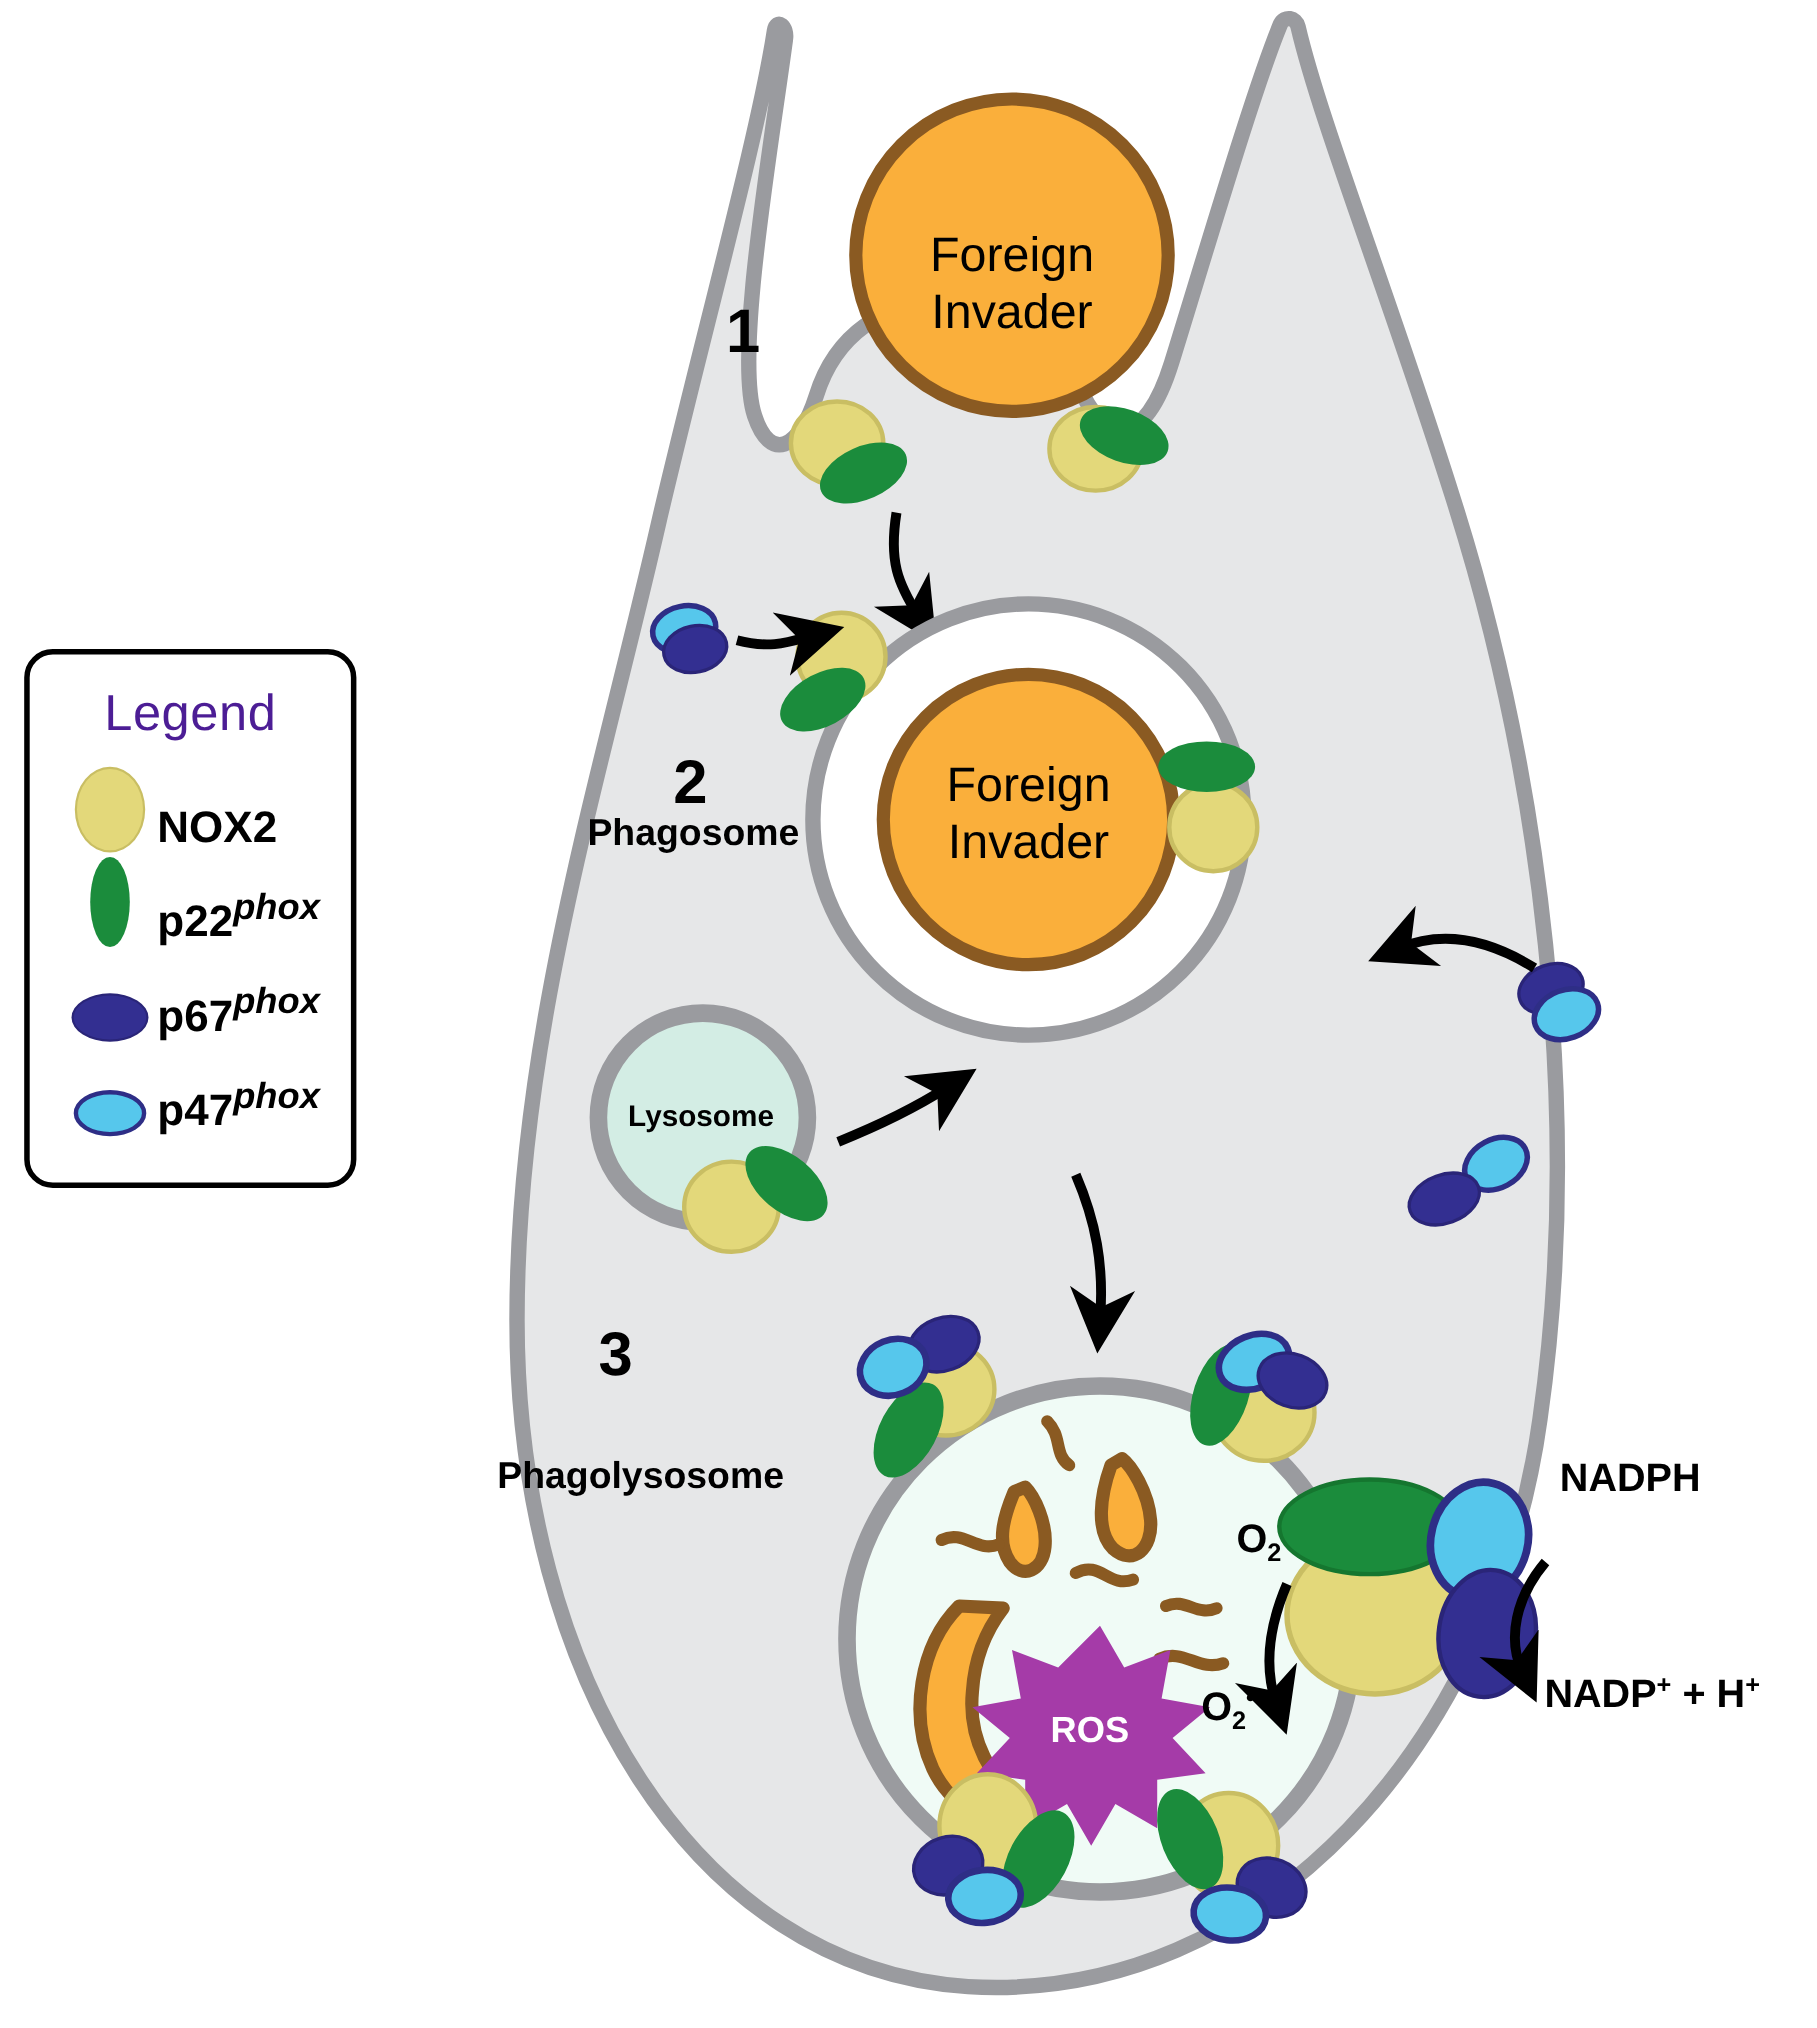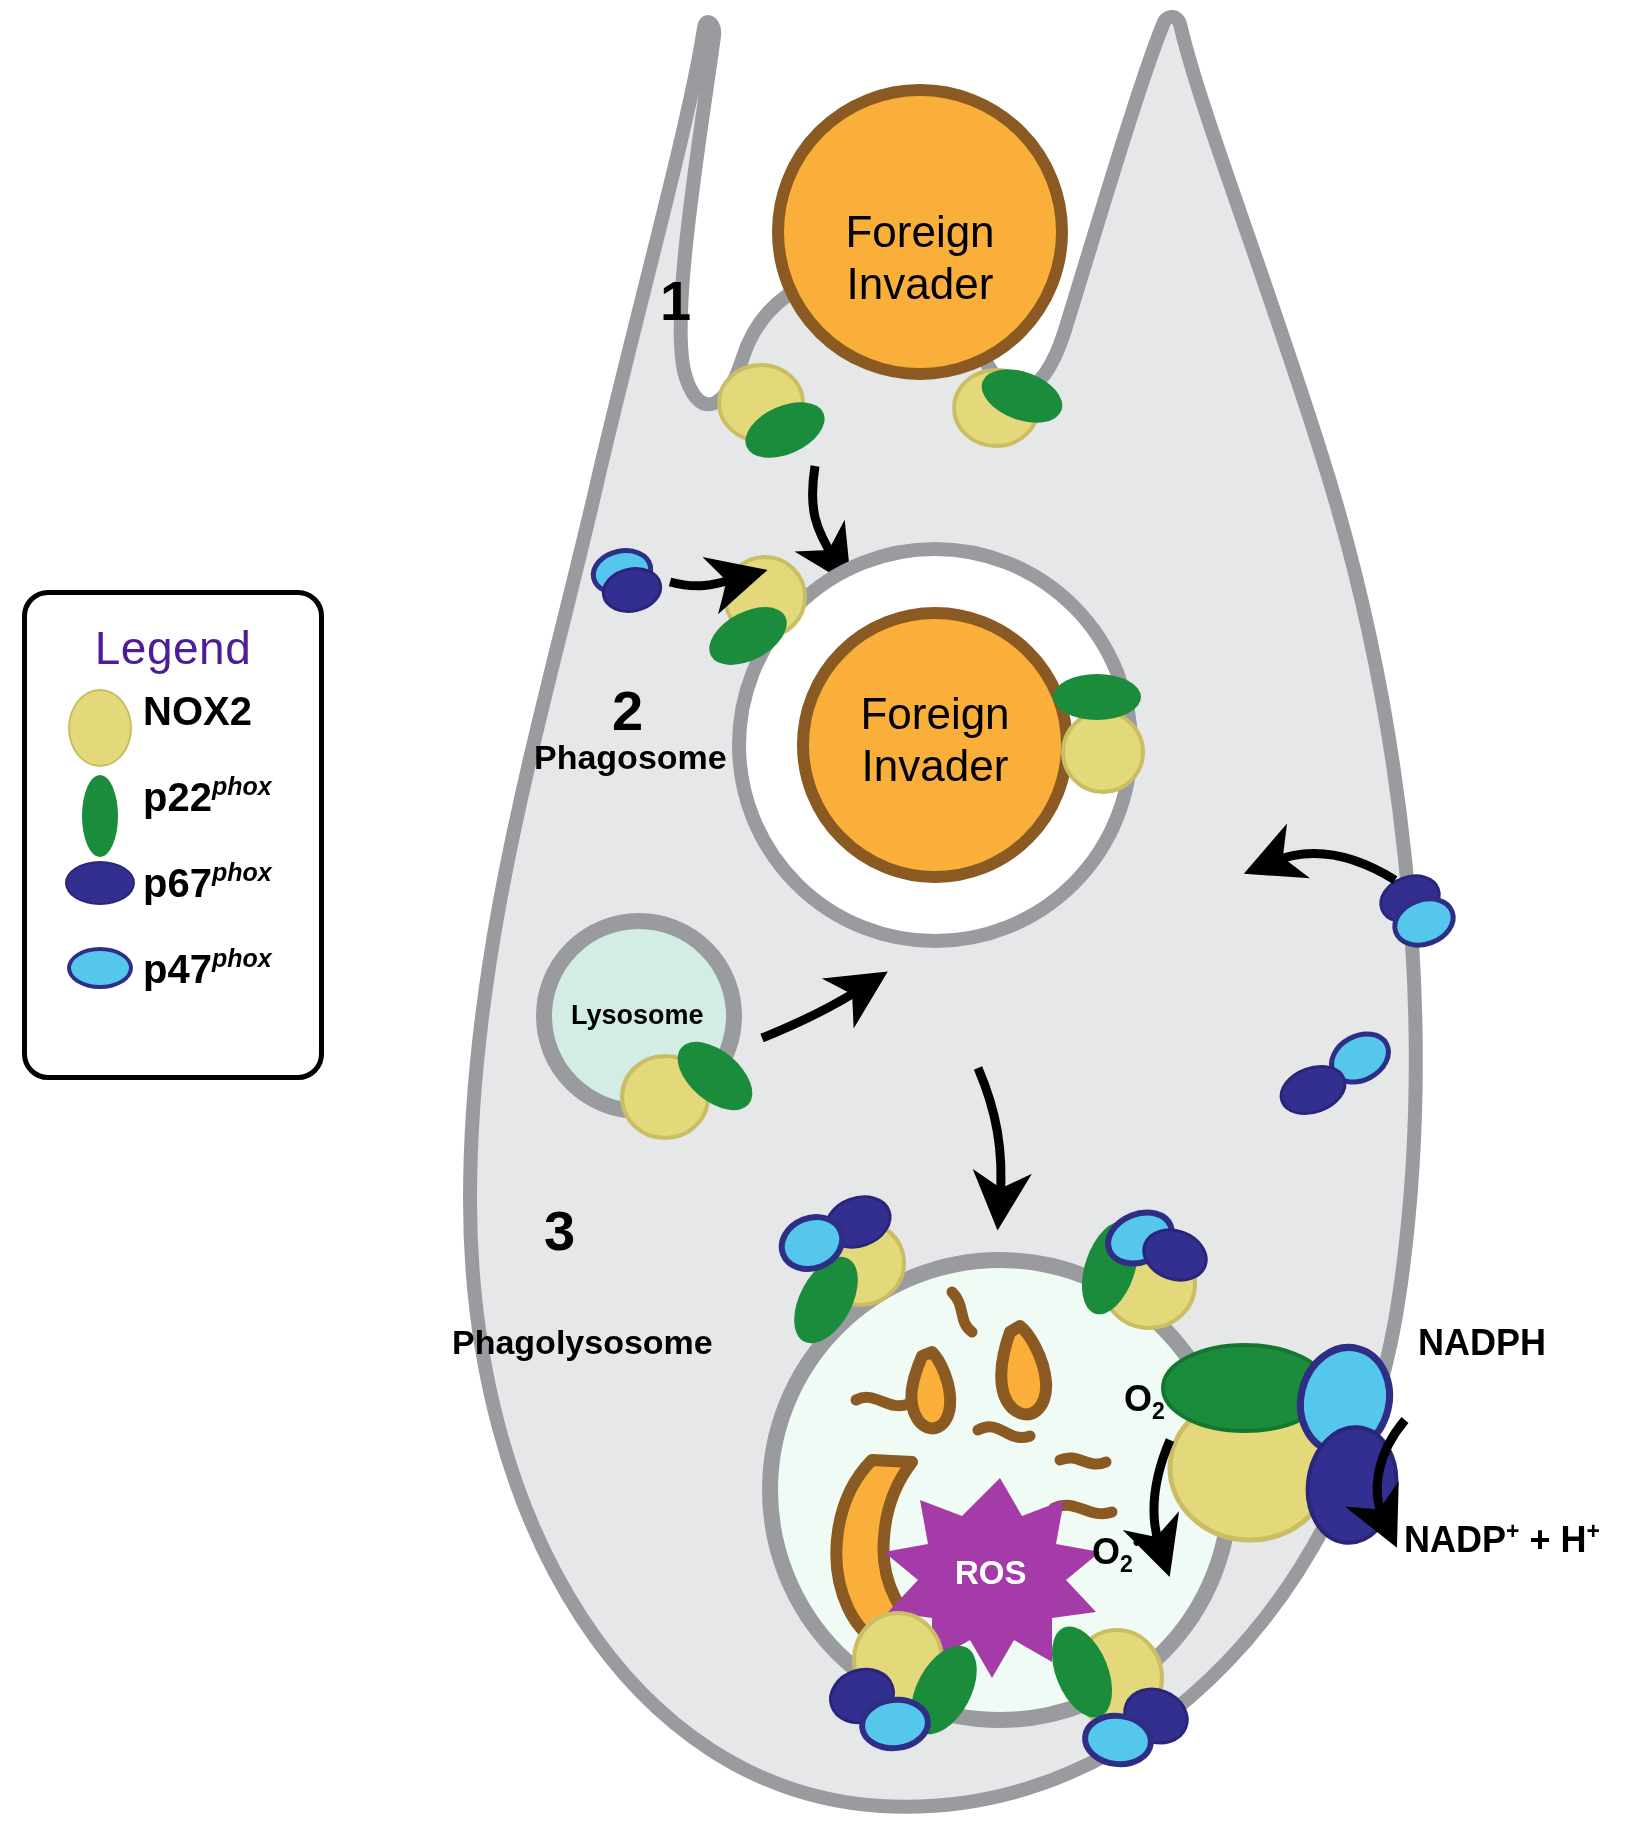--- a/index.html
+++ b/index.html
@@ -8,24 +8,24 @@
   #stage{position:absolute;left:0;top:0;width:1652px;height:1844px;}
   svg.layer{position:absolute;left:0;top:0;width:1652px;height:1844px;}
 
   
   #legend{position:absolute;left:22px;top:590px;width:302px;height:490px;
           background:#ffffff;border:5px solid #000000;border-radius:26px;
           box-sizing:border-box;}
   #legend .title{text-align:center;font-size:46px;font-weight:400;color:#4c1d95;
                  margin-top:26px;letter-spacing:.5px;font-family:"Liberation Sans",sans-serif;}
   #legend .rows{margin-top:14px;}
-  .lrow{display:flex;align-items:flex-start;height:86px;padding-left:30px;}
+  .lrow{display:flex;align-items:flex-end;height:86px;padding-left:30px;}
   .lswatch{width:86px;flex:0 0 86px;display:flex;align-items:center;justify-content:center;}
   .llabel{font-size:40px;font-weight:bold;color:#000;white-space:nowrap;}
-  .llabel .sup{font-size:25px;font-style:italic;font-weight:bold;
+  .llabel .sup{font-size:33px;font-style:italic;font-weight:bold;
                vertical-align:super;line-height:0;position:relative;top:-2px;}
 
   
   .sw-nox2{width:60px;height:74px;border-radius:50%;background:#E3D87A;border:2px solid #C9BE63;}
   .sw-p22{width:36px;height:82px;border-radius:50%;background:#1B8C3C;}
   .sw-p67{width:66px;height:40px;border-radius:50%;background:#332F91;border:2px solid #2A2578;}
   .sw-p47{width:66px;height:42px;border-radius:50%;background:#56C7EC;border:4px solid #2E2E86;box-sizing:border-box;}
 
   
   .dlabel{position:absolute;color:#000;white-space:nowrap;}

